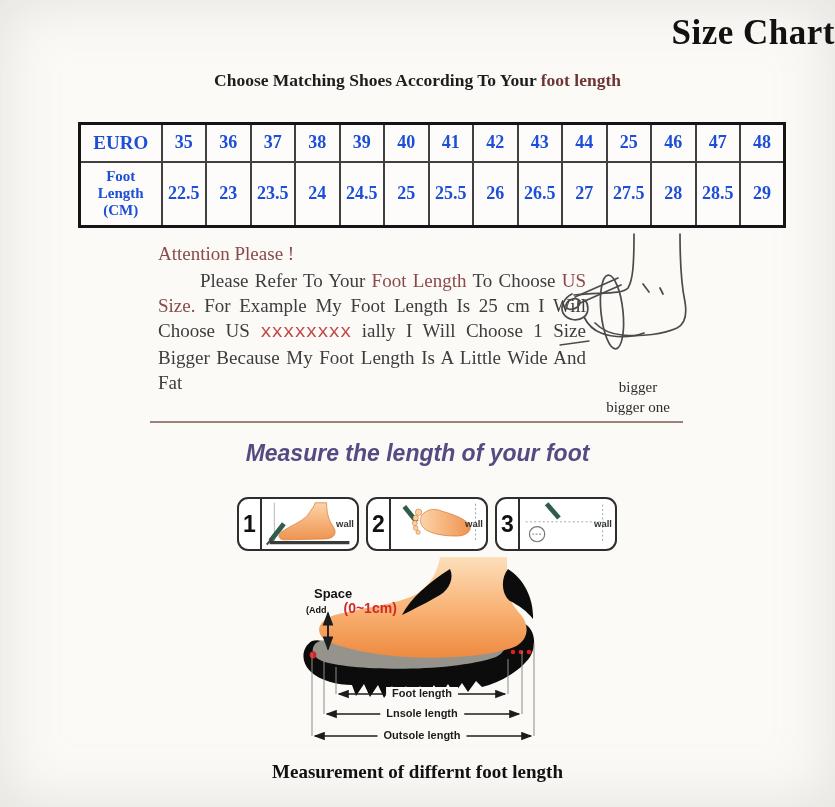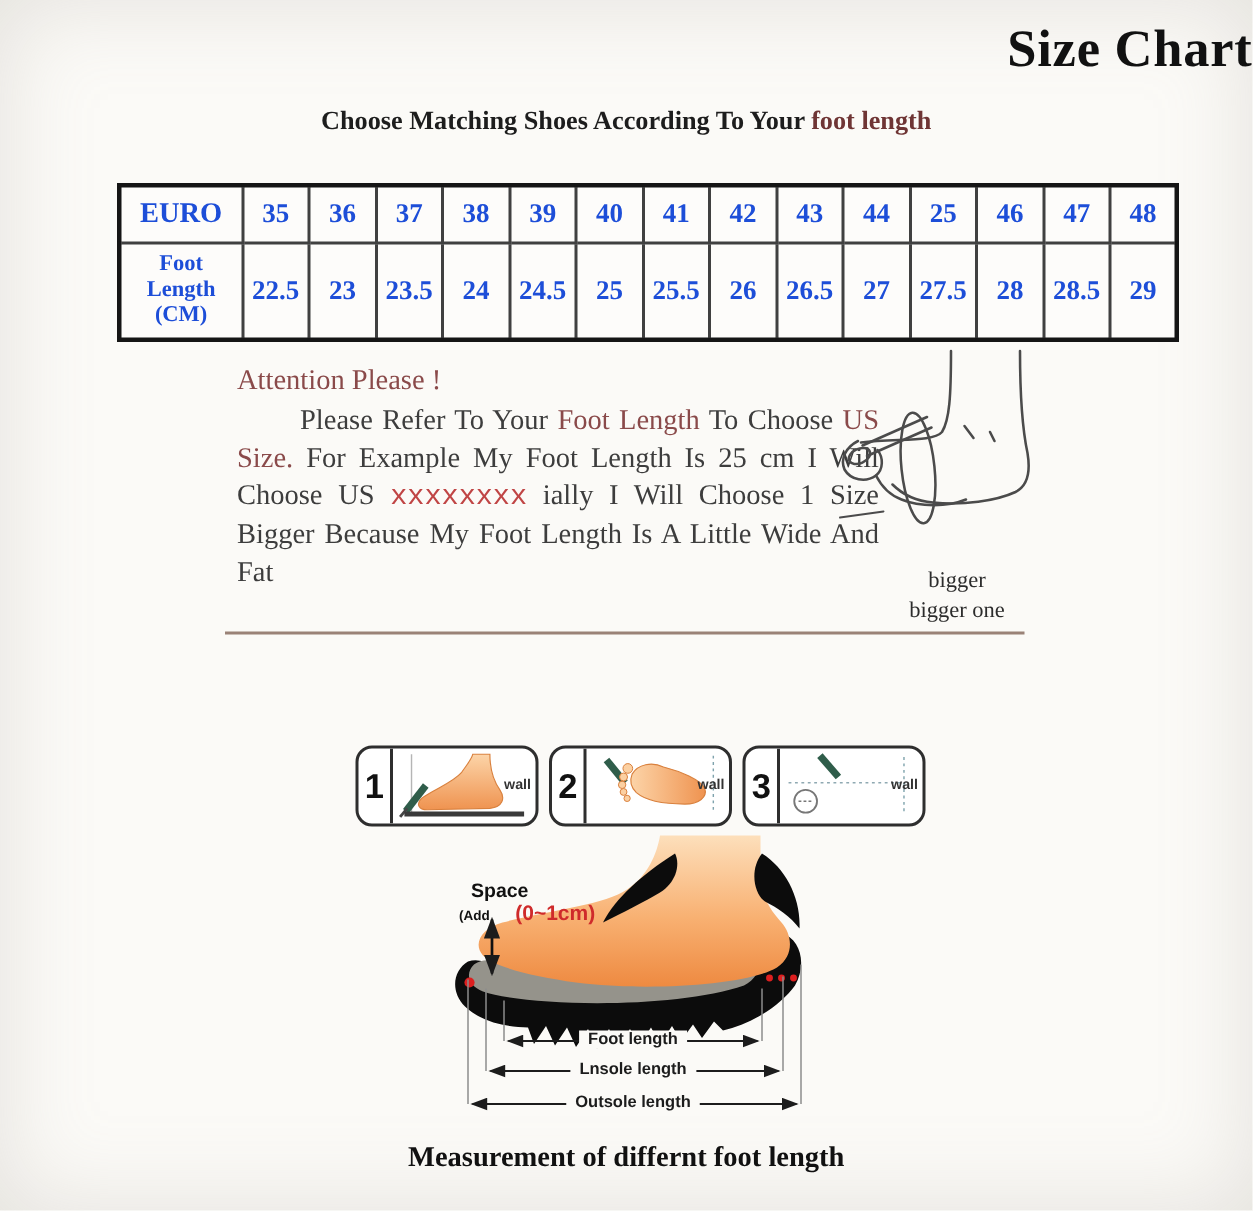--- a/index.html
+++ b/index.html
@@ -158,20 +158,21 @@
     <path d="M2,117 L31,113" stroke-width="1.3"></path>
   </svg>
 
   <div class="choose-note">
     <div>bigger</div>
     <div>bigger one</div>
   </div>
 
   <div class="divider"></div>
 
+  <div class="measure-head">Measure the length of your foot</div>
 
   <div class="steps">
 
     <div class="panel">
       <div class="num">1</div>
       <div class="canvas">
         <svg viewBox="0 0 100 50">
           <defs>
             <linearGradient id="fg1" x1="0" y1="0" x2="0" y2="1">
               <stop offset="0" stop-color="#fcd4a8"></stop>

